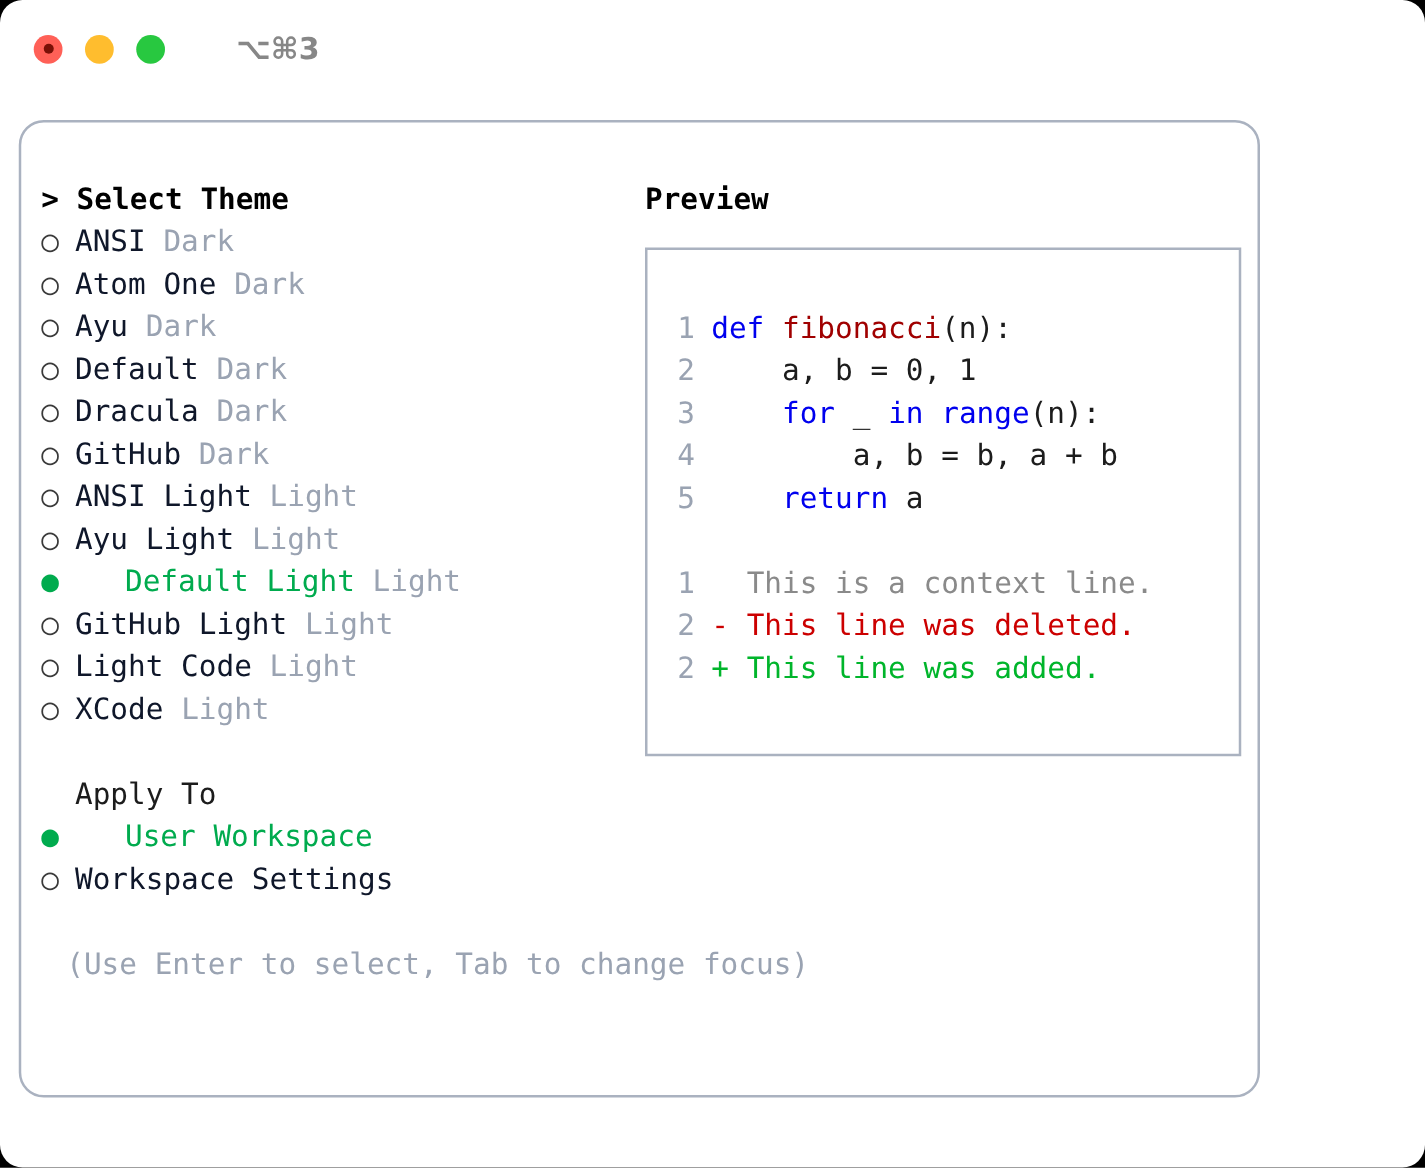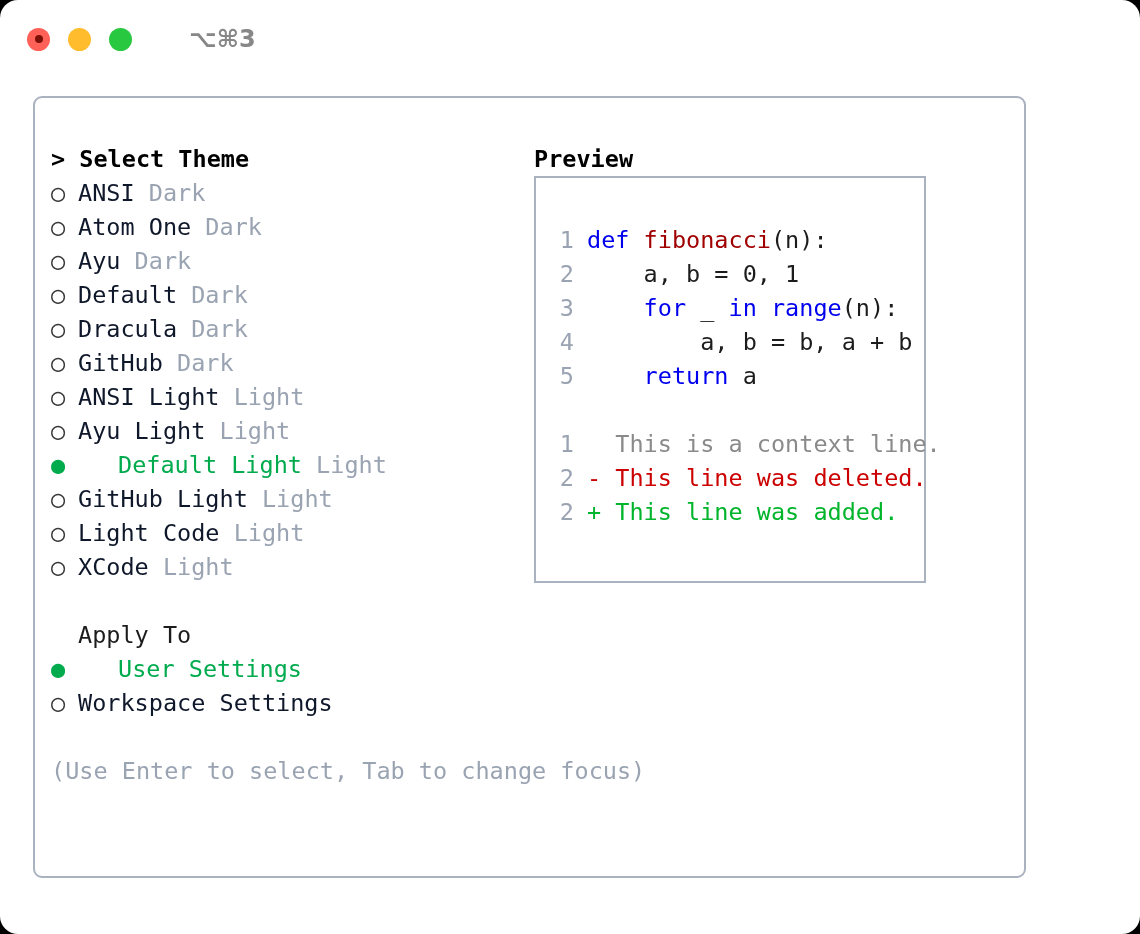--- a/index.html
+++ b/index.html
@@ -66,26 +66,26 @@
     font-size: 24px;
     font-weight: 700;
     letter-spacing: 0px;
     font-family: "DejaVu Sans", "Liberation Sans", sans-serif;
     white-space: pre;
   }
 
   
   .panel {
     position: absolute;
-    left: 33px;
+    left: 15px;
     top: 96px;
     width: 993px;
     height: 782px;
     border: 2px solid #aab2c0;
-    border-radius: 9px;
+    border-radius: 20px;
     box-sizing: border-box;
     background: #ffffff;
   }
 
   .columns {
     position: absolute;
     left: 0; top: 0;
     width: 100%;
     height: 100%;
   }
@@ -125,20 +125,21 @@
 
   .spacer { height: 34px; }
 
   .hint {
     font-size: 23.5px;
     line-height: 34px;
     color: #9aa3b2;
     white-space: pre;
     font-family: "DejaVu Sans Mono", "Liberation Mono", monospace;
     width: 400px;
+    margin-left: 20px;
   }
 
   
   .right-col {
     position: absolute;
     left: 479px;
     top: 44px;
     width: 495px;
     padding-left: 20px;
   }
@@ -146,21 +147,22 @@
   .preview-title {
     font-size: 23.5px;
     line-height: 34px;
     color: #000000;
     font-weight: 700;
     white-space: pre;
     font-family: "DejaVu Sans Mono", "Liberation Mono", monospace;
   }
 
   .preview-box {
-    width: 392px;
+    margin-top: 22px;
+    width: 477px;
     height: 407px;
     border: 2px solid #aab2c0;
     box-sizing: border-box;
     background: #ffffff;
     padding: 45px 0 0 12px;
   }
 
   .code-line {
     font-size: 23.5px;
     line-height: 34px;
@@ -222,21 +224,21 @@
             <div class="line"><span class="marker">○</span><span class="name">GitHub Light</span><span> </span><span class="tag">Light</span></div>
             <div class="line"><span class="marker">○</span><span class="name">Light Code</span><span> </span><span class="tag">Light</span></div>
             <div class="line"><span class="marker">○</span><span class="name">XCode</span><span> </span><span class="tag">Light</span></div>
           </div>
 
         <div class="spacer"></div>
 
         <div class="line"><span class="marker"> </span><span>Apply To</span></div>
 
         <div id="apply-to-list">
-            <div class="line"><span class="marker sel">●</span><span class="name sel">User Settings</span></div>
+            <div class="line"><span class="marker sel">●</span><span class="name sel">User Workspace</span></div>
             <div class="line"><span class="marker">○</span><span class="name">Workspace Settings</span></div>
           </div>
 
         <div class="spacer"></div>
 
         <div class="hint">(Use Enter to select, Tab to change focus)</div>
       </div>
 
       <div class="right-col">
 

